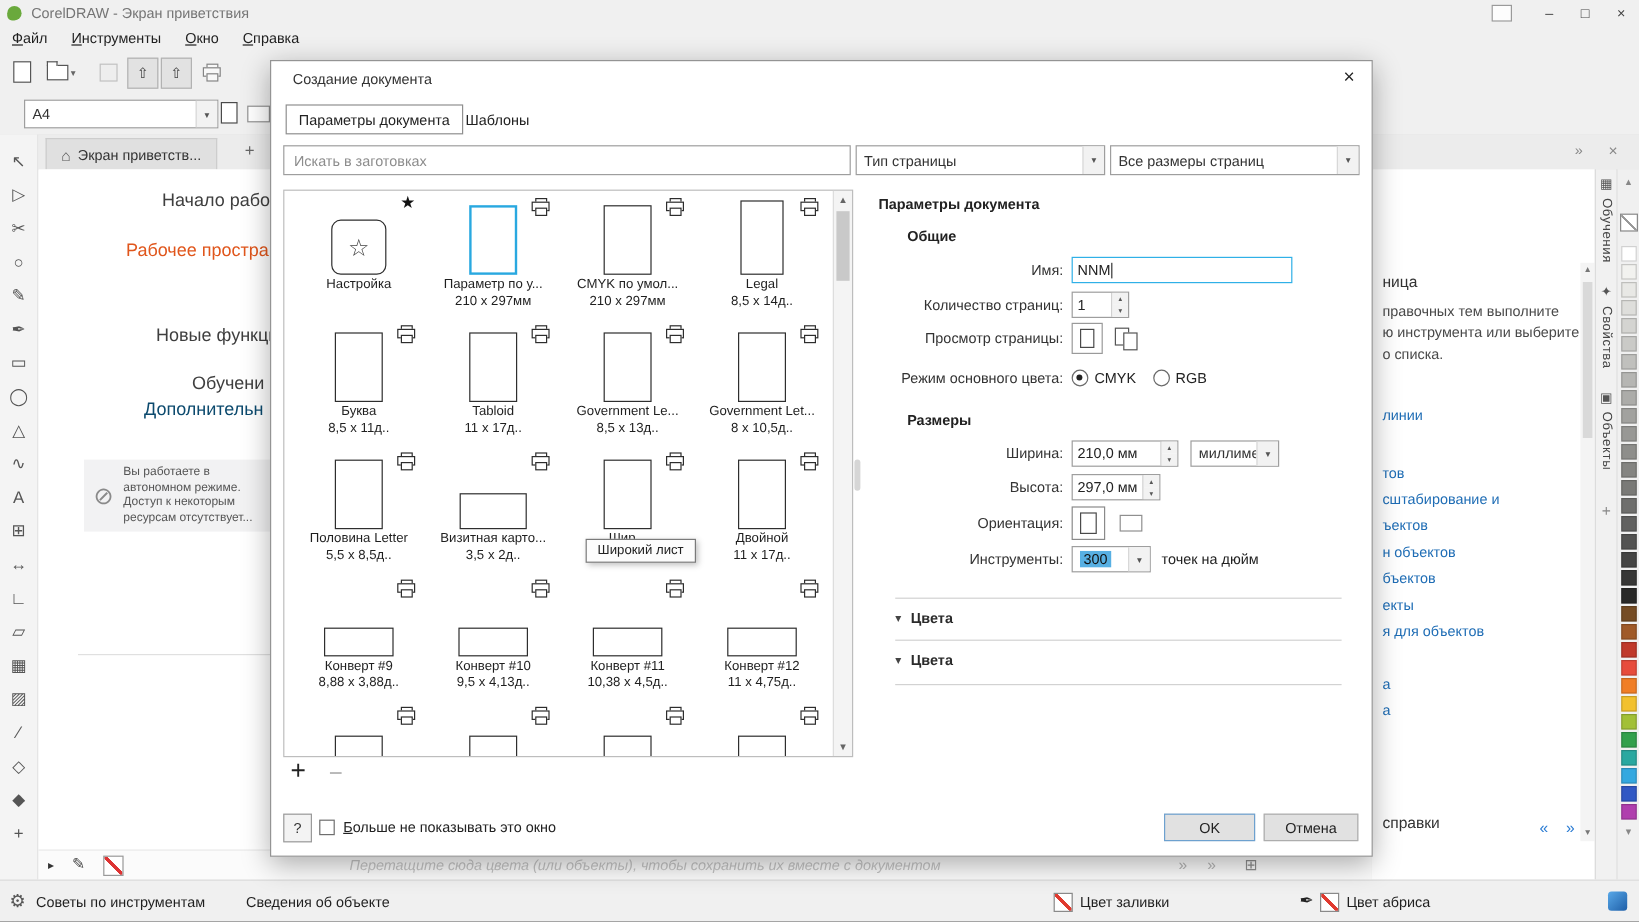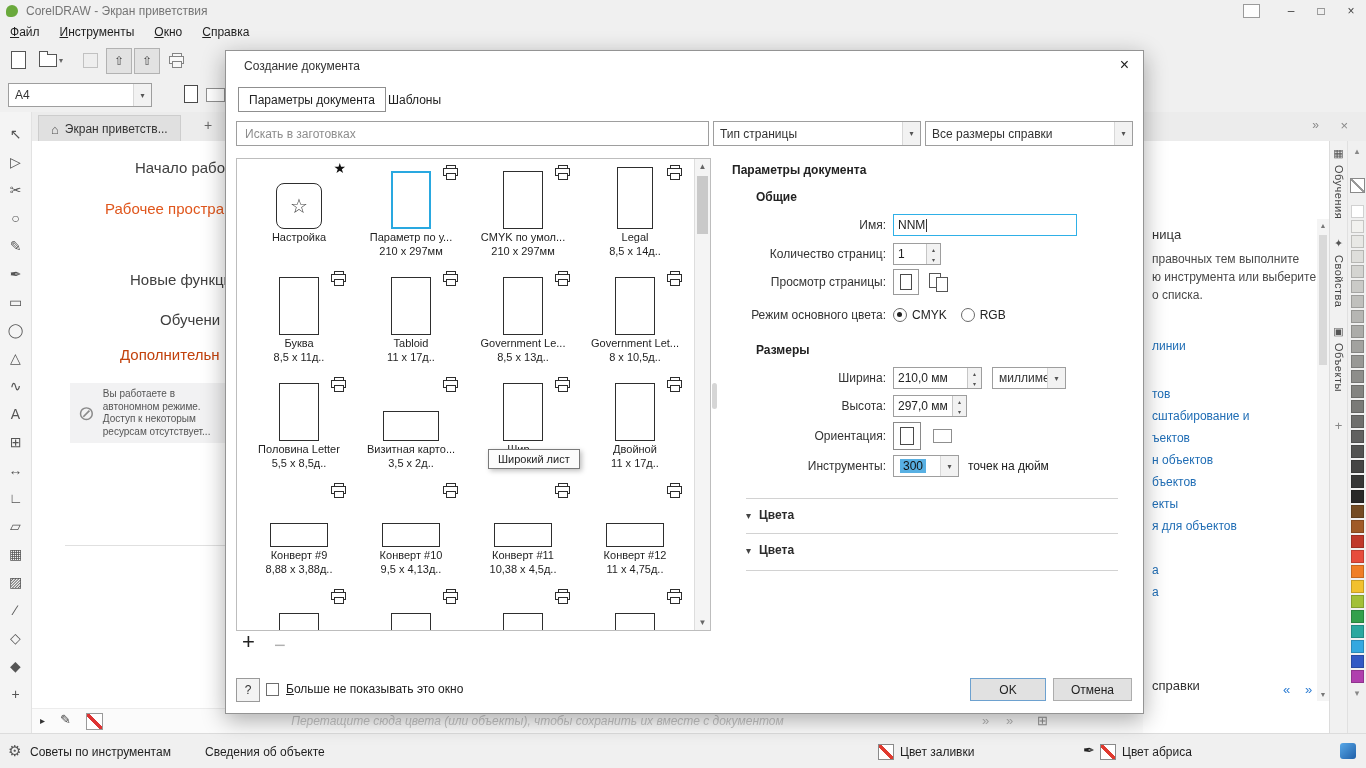--- a/index.html
+++ b/index.html
@@ -224,21 +224,21 @@
     <span class="tbi boxed" style="left:106px">⇧</span>
     <span class="tbi boxed" style="left:134px">⇧</span>
     <span class="tbi grayed" style="left:164px">
         <span class="pi">
           <i></i>
         </span>
       </span>
   </div>
 
   <div class="propbar">
-    <span class="combo" style="position:absolute;left:8px;top:5px;width:144px;height:24px">
+    <span class="combo" style="position:absolute;left:20px;top:5px;width:162px;height:24px">
       <span class="cv">A4</span>
       <span class="ca">▾</span>
     </span>
     <span class="pg-p" style="position:absolute;left:184px;top:7px"></span>
     <span class="pg-l" style="position:absolute;left:206px;top:10px"></span>
   </div>
 
   <div class="toolbox">
   <div class="tool">
     <span class="tglyph">↖</span>
@@ -338,21 +338,21 @@
   <div class="welcome">
     <div style="position:absolute;left:0;top:0">
   <div class="wlink" style="color: rgb(63, 63, 63); margin-top: 17px; margin-left: 103px;">Начало работ</div>
 
   <div class="wlink" style="color: rgb(224, 86, 28); margin-top: 21px; margin-left: 73px;">Рабочее пространств</div>
 
   <div class="wlink" style="color: rgb(63, 63, 63); margin-top: 51px; margin-left: 98px;">Новые функци</div>
 
   <div class="wlink" style="color: rgb(63, 63, 63); margin-top: 20px; margin-left: 128px;">Обучени</div>
 
-  <div class="wlink" style="color: #c2410c; margin-top: 15px; margin-left: 88px;">Дополнительн</div>
+  <div class="wlink" style="color: #0c4a6e; margin-top: 2px; margin-left: 88px;">Дополнительн</div>
 </div>
     <div class="offline">
       <span class="off-ic">⊘</span>
       <div class="off-lines">
   <div>Вы работаете в</div>
 
   <div>автономном режиме.</div>
 
   <div>Доступ к некоторым</div>
 
@@ -521,21 +521,21 @@
 
     <div class="dtab active" style="left:12px">Параметры документа</div>
     <div class="dtab" style="left:152px">Шаблоны</div>
 
     <div class="dsearch">Искать в заготовках</div>
     <span class="combo" style="position:absolute;left:487px;top:70px;width:208px;height:25px">
       <span class="cv">Тип страницы</span>
       <span class="ca">▾</span>
     </span>
     <span class="combo" style="position:absolute;left:699px;top:70px;width:208px;height:25px">
-      <span class="cv">Все размеры справки</span>
+      <span class="cv">Все размеры страниц</span>
       <span class="ca">▾</span>
     </span>
 
     <div class="plist">
       <div class="pgrid">
   <div class="preset custom">
 
     <span class="star-corner">★</span>
     <div class="thumb-zone">
       <div class="thumb">

